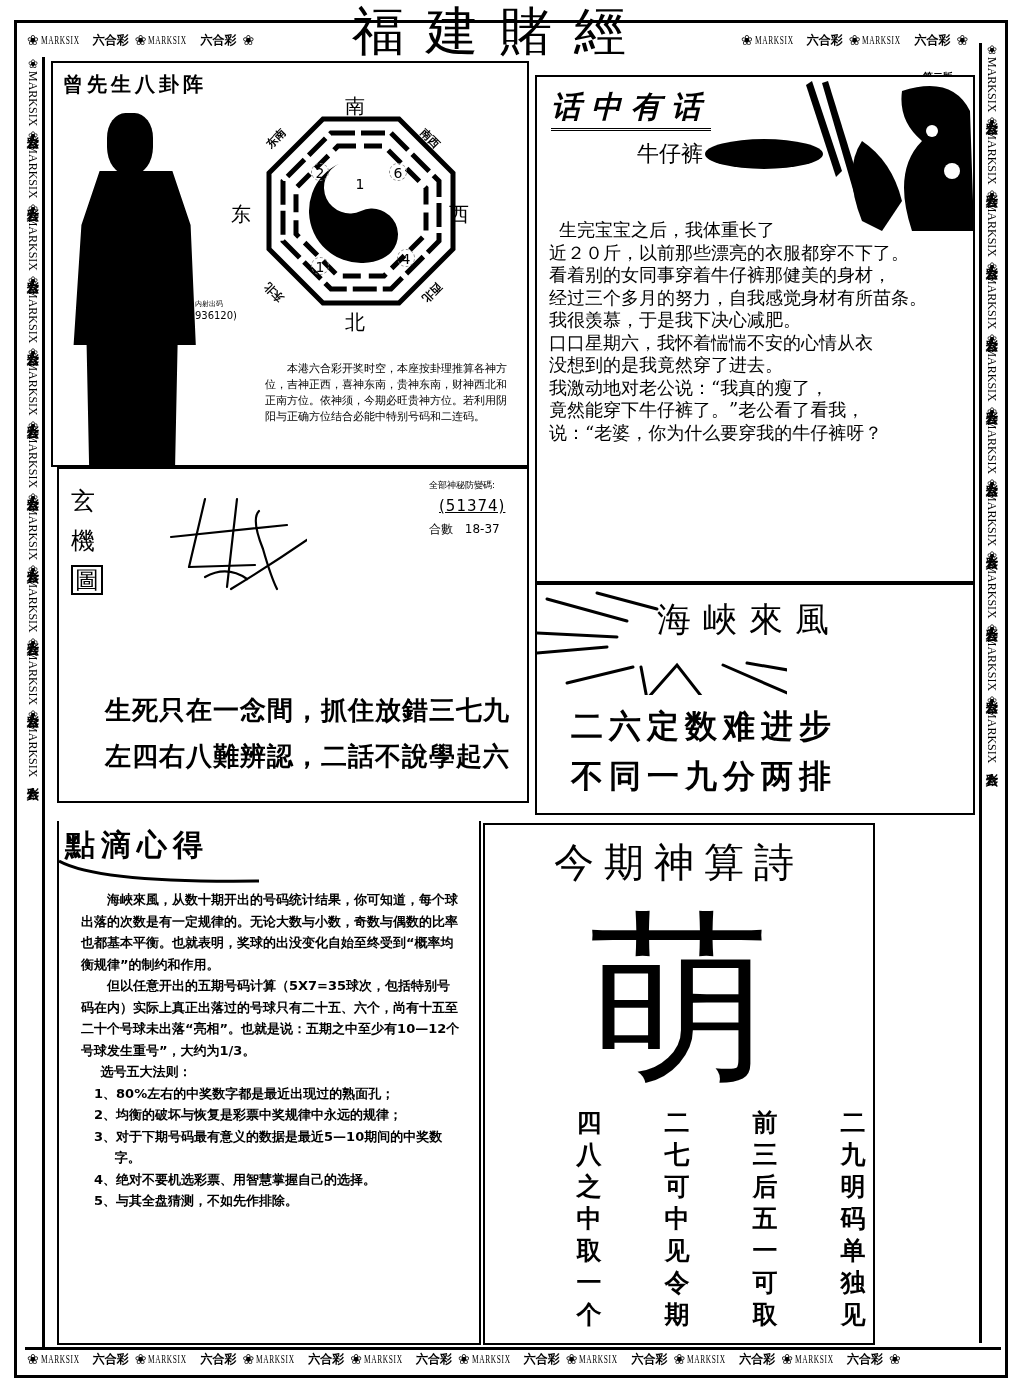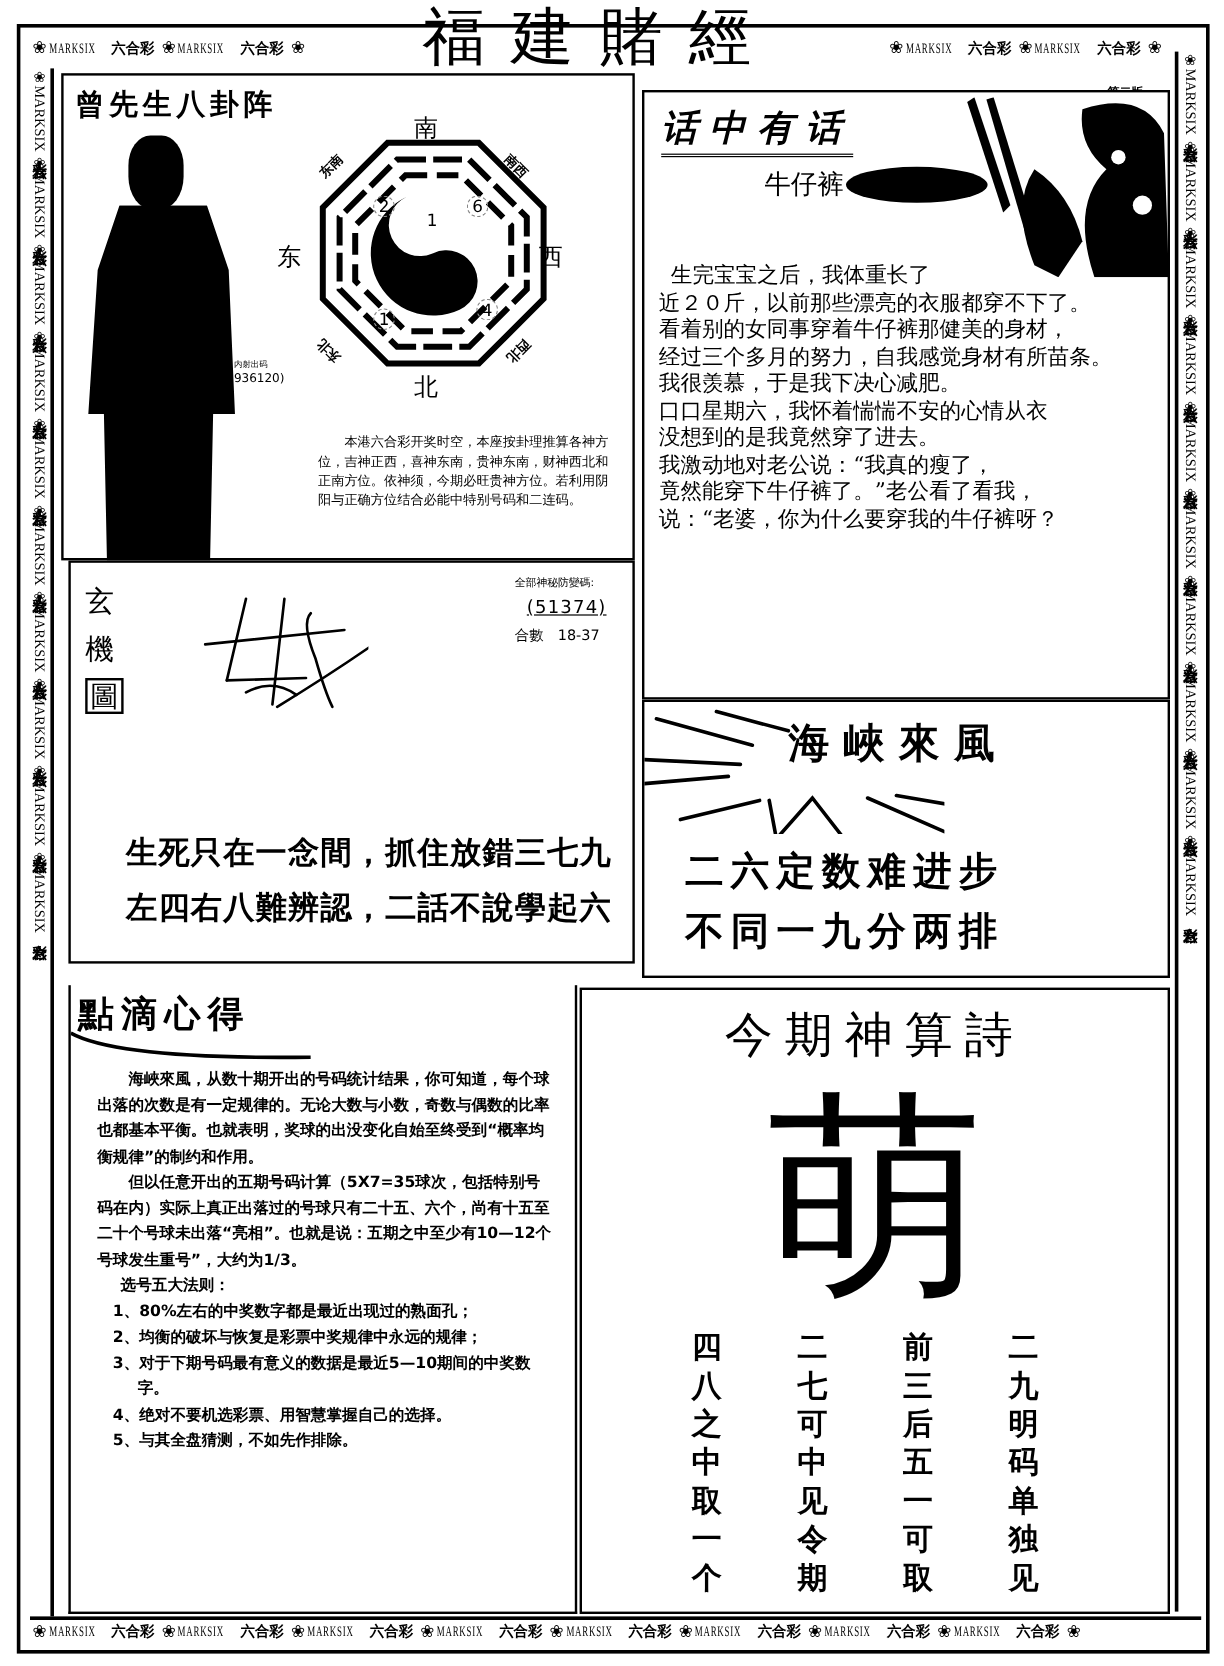--- a/index.html
+++ b/index.html
@@ -20,21 +20,21 @@
   .strip-v .vtxt { writing-mode: vertical-rl; white-space: nowrap; font-family: "Liberation Serif", serif; font-size: 12px; }
   .strip-v .vtxt b { font-family: "DejaVu Sans", sans-serif; font-size: 12px; }
 
   .masthead { position: absolute; left: 320px; top: 2px; width: 360px; height: 58px; text-align: center;
               font-family: "DejaVu Serif", serif; font-size: 52px; letter-spacing: 22px; line-height: 58px; background:#fff; }
   .edition { position: absolute; right: 52px; top: 47px; font-size: 10px; font-weight: bold; }
 
   .box { position: absolute; border: 2px solid #000; background: #fff; }
 
   
-  .bagua-title { position: absolute; left: 10px; top: 8px; font-size: 24px; font-weight: bold; letter-spacing: 4px; }
+  .bagua-title { position: absolute; left: 10px; top: 8px; font-size: 20px; font-weight: bold; letter-spacing: 4px; }
   .figure { position: absolute; left: 18px; top: 50px; width: 130px; height: 355px; }
   .fig-head { position: absolute; left: 36px; top: 0; width: 46px; height: 62px; background: #000; border-radius: 40% 40% 45% 45%; }
   .fig-body { position: absolute; left: 0; top: 58px; width: 130px; height: 300px; background: #000;
               clip-path: polygon(22% 0, 78% 0, 92% 18%, 96% 58%, 82% 58%, 80% 100%, 14% 100%, 12% 58%, 2% 58%, 8% 18%); }
   .fig-caption1 { position: absolute; left: 142px; top: 236px; font-size: 7px; }
   .fig-caption2 { position: absolute; left: 138px; top: 247px; font-size: 10px; }
 
   .dir { position: absolute; font-size: 20px; }
   .dir-small { position: absolute; font-size: 11px; font-weight: bold; }
   .num { position: absolute; font-size: 14px; width: 18px; height: 18px; text-align: center; line-height: 18px; border-radius: 50%; }
@@ -52,21 +52,21 @@
 
   
   .story-title { position: absolute; left: 14px; top: 10px; font-size: 30px; font-style: italic; font-weight: bold;
                  letter-spacing: 10px; border-bottom: 3px double #000; font-family: "DejaVu Serif", serif; }
   .story-sub { position: absolute; left: 100px; top: 62px; font-size: 22px; font-family: "DejaVu Serif", serif; }
   .story-blob { position: absolute; left: 168px; top: 62px; width: 118px; height: 30px; background: #000; border-radius: 50%; }
   .story-img { position: absolute; left: 265px; top: 4px; width: 172px; height: 150px; }
   .story-text { position: absolute; left: 12px; top: 142px; width: 420px; font-size: 18px; line-height: 22.5px; font-family: "DejaVu Serif", serif; }
 
   
-  .hx-title { position: absolute; left: 120px; top: 12px; font-size: 34px; font-weight: bold; letter-spacing: 12px; font-family: "DejaVu Serif", serif; }
+  .hx-title { position: absolute; left: 120px; top: 12px; font-size: 34px; font-weight: normal; letter-spacing: 12px; font-family: "DejaVu Serif", serif; }
   .hx-line { position: absolute; left: 34px; font-size: 32px; font-weight: bold; letter-spacing: 6px; font-family: "DejaVu Serif", serif; }
 
   
   .stats-head { position: absolute; left: 6px; top: 4px; font-size: 30px; font-weight: bold; letter-spacing: 6px; }
   .stats-text { position: absolute; left: 22px; top: 68px; width: 380px; font-size: 13px; line-height: 21.5px; font-weight: bold; }
   .stats-text p { text-indent: 2em; }
   .stats-text .rules-head { text-indent: 1.5em; }
   .stats-text .rule { padding-left: 2.6em; text-indent: -1.6em; }
 
   
@@ -284,21 +284,21 @@
       <p>但以任意开出的五期号码计算（5X7=35球次，包括特别号码在内）实际上真正出落过的号球只有二十五、六个，尚有十五至二十个号球未出落“亮相”。也就是说：五期之中至少有10—12个号球发生重号”，大约为1/3。</p>
       <p class="rules-head">选号五大法则：</p>
       <div class="rule">1、80%左右的中奖数字都是最近出现过的熟面孔；</div>
       <div class="rule">2、均衡的破坏与恢复是彩票中奖规律中永远的规律；</div>
       <div class="rule">3、对于下期号码最有意义的数据是最近5—10期间的中奖数字。</div>
       <div class="rule">4、绝对不要机选彩票、用智慧掌握自己的选择。</div>
       <div class="rule">5、与其全盘猜测，不如先作排除。</div>
     </div>
   </div>
 
-  <div class="box" style="left:466px; top:800px; width:492px; height:522px;">
+  <div class="box" style="left:466px; top:800px; width:392px; height:522px;">
     <div class="poem-title">今期神算詩</div>
     <div class="poem-char">萌</div>
     <div class="poem-cols">
       <div class="poem-col">
         <span>四</span>
           <span>八</span>
           <span>之</span>
           <span>中</span>
           <span>取</span>
           <span>一</span>

